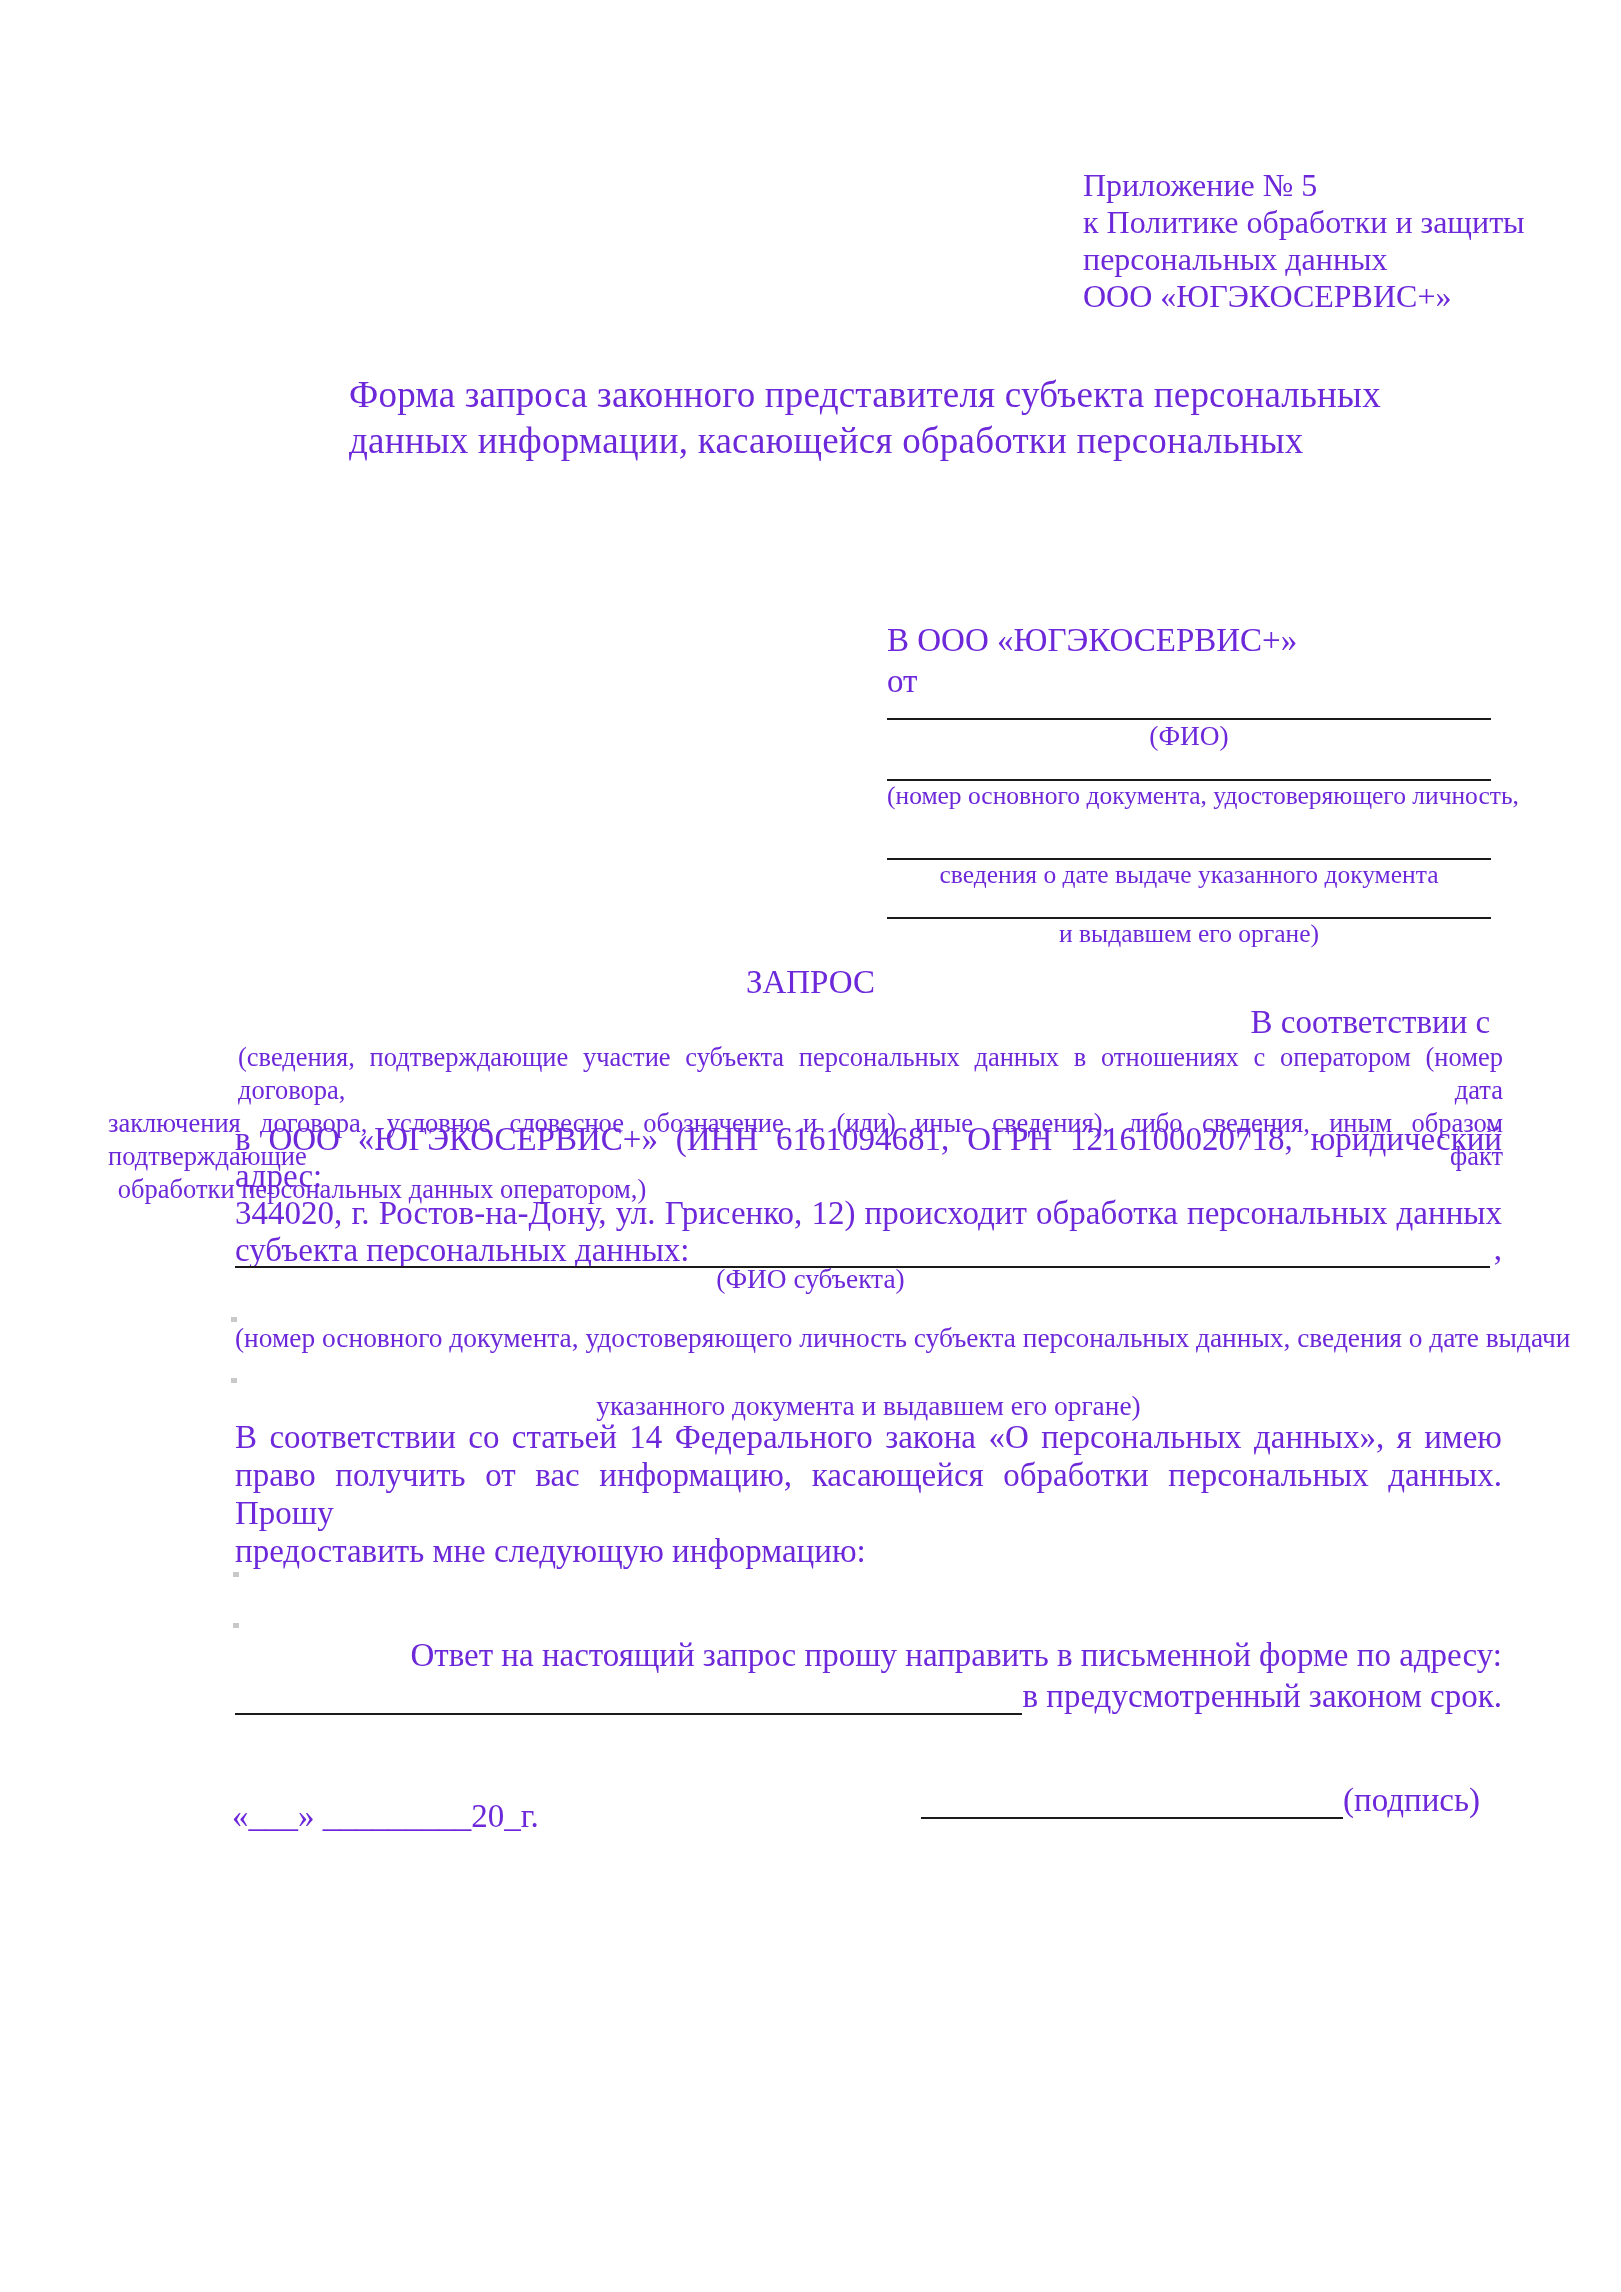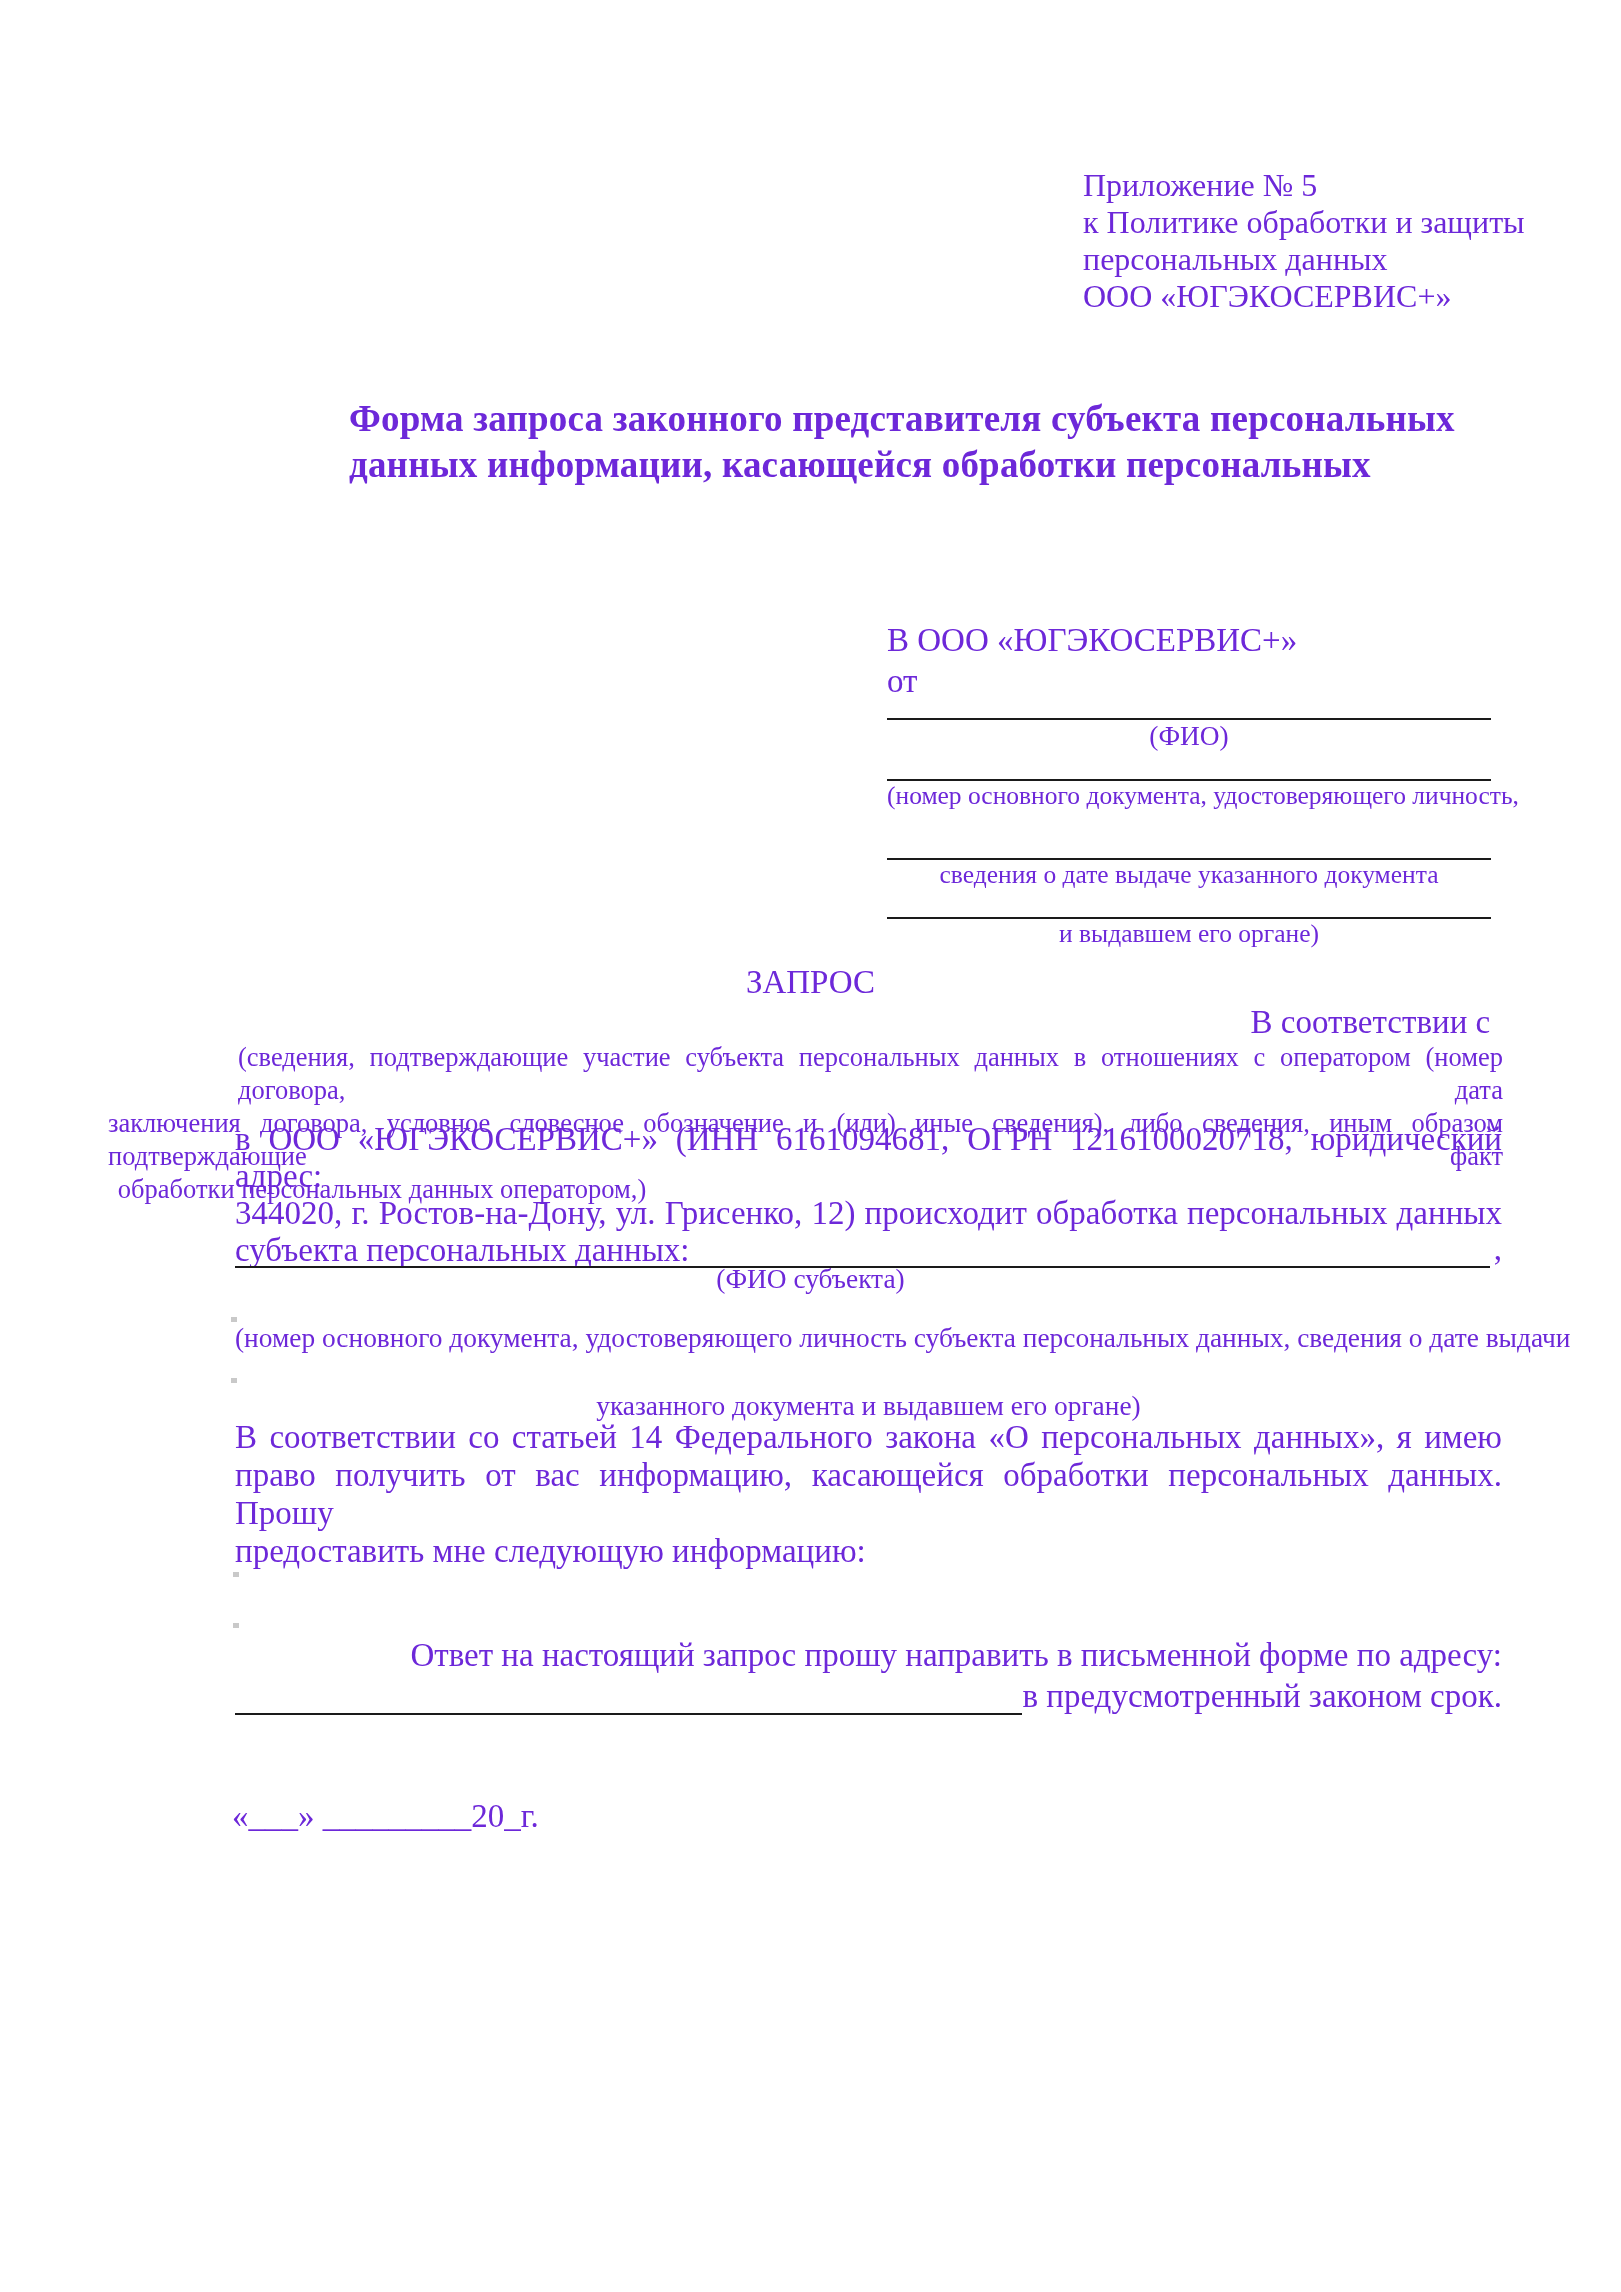--- a/index.html
+++ b/index.html
@@ -10,21 +10,21 @@
     color:#6d28d9;
     font-family:"Liberation Serif","DejaVu Serif",serif;
     overflow:hidden;
   }
   .abs { position:absolute; }
 
   
   .header-block { left:1083px; top:167px; font-size:32px; line-height:37px; }
 
   
-  .title-block { left:349px; top:396px; font-size:37px; font-weight:700; line-height:46px; letter-spacing:0.2px; }
+  .title-block { left:349px; top:372px; font-size:37px; font-weight:400; line-height:46px; letter-spacing:0.2px; }
 
   
   .addressee { left:887px; top:620px; width:604px; font-size:33px; line-height:41px; }
   .blank { border-bottom:2.9px solid #1a1a1a; }
   .addressee .b1 { height:15.7px; }
   .addressee .b2 { height:27.4px; }
   .addressee .b3 { height:47px; }
   .addressee .b4 { height:26.5px; }
   .cap { text-align:center; white-space:nowrap; }
   .cap28 { font-size:27.4px; line-height:32px; }
@@ -130,20 +130,24 @@
     <div>предоставить мне следующую информацию:</div>
   </div>
 
   <div class="abs response-1">Ответ на настоящий запрос прошу направить в письменной форме по адресу:</div>
   <div class="abs response-2">
     <span class="fill"></span>
     <span class="tail">в предусмотренный законом срок.</span>
   </div>
 
   <div class="abs date-row">«___» _________20_г.</div>
+  <div class="abs sign-row">
+    <span class="fill"></span>
+    <span class="tail">(подпись)</span>
+  </div>
 
   <div class="abs mark" style="left:231px; top:1317px;"></div>
   <div class="abs mark" style="left:231px; top:1378px;"></div>
   <div class="abs mark" style="left:233px; top:1572px;"></div>
   <div class="abs mark" style="left:233px; top:1623px;"></div>
 
 </div>
 
 
 </body></html>

